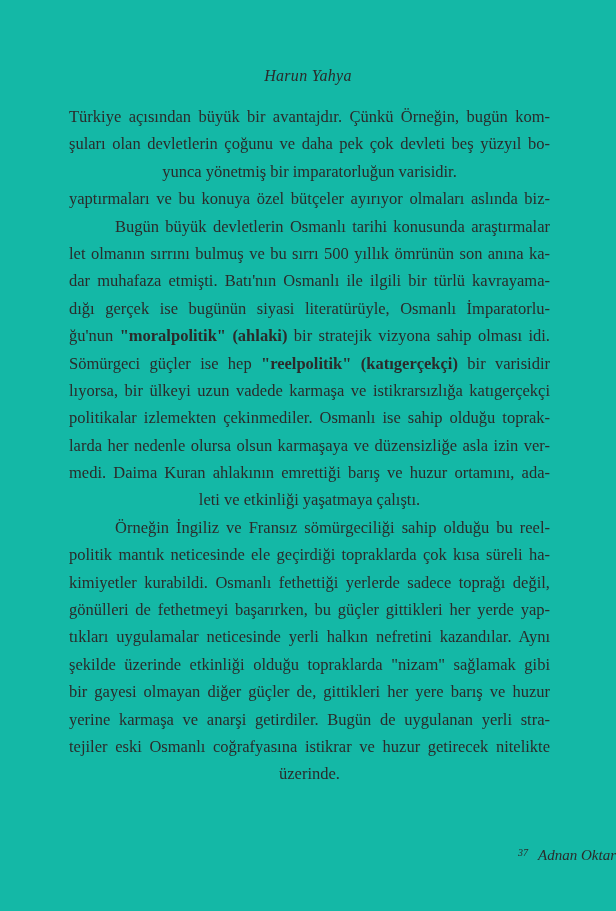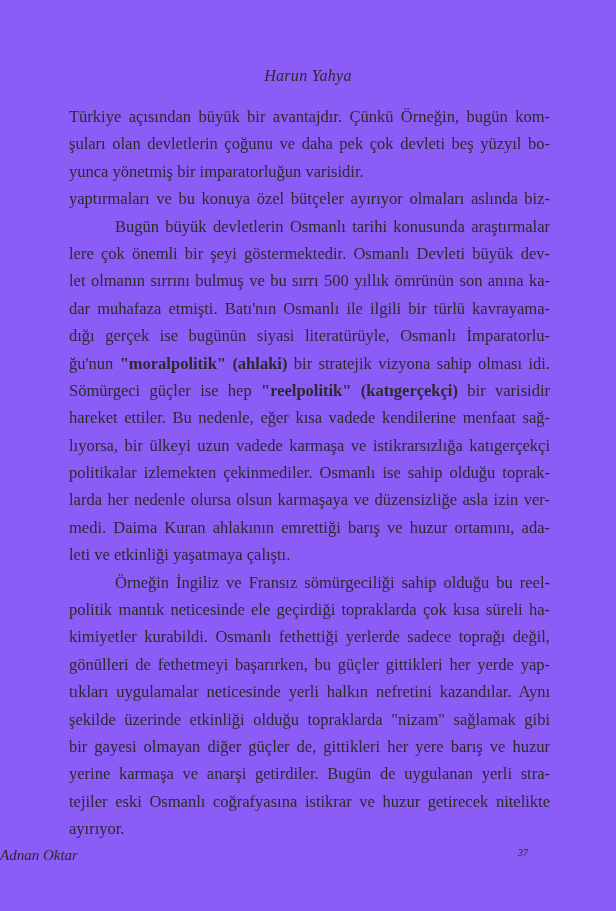--- a/index.html
+++ b/index.html
@@ -1,20 +1,20 @@
 <!DOCTYPE html>
 <html><head>
 <meta charset="utf-8">
 <style>
   html, body { margin: 0; padding: 0; background: #ffffff; }
   .page {
     position: relative;
     width: 616px;
     height: 911px;
-    background: #8b5cf6;
+    background: #14b8a6;
     font-family: "Liberation Serif", "DejaVu Serif", serif;
     color: #2b2b2b;
     overflow: hidden;
   }
   .running-header {
     position: absolute;
     top: 67px;
     left: 0;
     width: 616px;
     text-align: center;
@@ -26,34 +26,35 @@
     position: absolute;
     top: 103px;
     left: 69px;
     width: 481px;
     font-size: 16.5px;
   }
   .line {
     height: 27.4px;
     line-height: 27.4px;
     overflow: hidden;
+    text-align: center;
   }
   .line.just {
     text-align: justify;
     text-align-last: justify;
     text-justify: inter-word;
   }
   .line.ind { text-indent: 46px; }
   .b { font-weight: bold; }
   .footer-author {
     position: absolute;
     top: 847px;
     left: 0;
     width: 616px;
-    text-align: left;
+    text-align: right;
     font-style: italic;
     font-size: 15px;
   }
   .page-number {
     position: absolute;
     top: 847px;
     left: 478px;
     width: 50px;
     text-align: right;
     font-style: italic;
@@ -66,41 +67,39 @@
 <div class="page">
 
   <div class="running-header">Harun Yahya</div>
 
   <div class="text-block">
       <div class="line just"><span>Türkiye açısından büyük bir avantajdır. Çünkü Örneğin, bugün kom-</span></div>
       <div class="line just"><span>şuları olan devletlerin çoğunu ve daha pek çok devleti beş yüzyıl bo-</span></div>
       <div class="line"><span>yunca yönetmiş bir imparatorluğun varisidir.</span></div>
       <div class="line just"><span>yaptırmaları ve bu konuya özel bütçeler ayırıyor olmaları aslında biz-</span></div>
       <div class="line just ind"><span>Bugün büyük devletlerin Osmanlı tarihi konusunda araştırmalar</span></div>
-      <div class="line just"><span>lere çok önemli bir şeyi göstermektedir. Osmanlı Devleti büyük dev-</span></div>
       <div class="line just"><span>let olmanın sırrını bulmuş ve bu sırrı 500 yıllık ömrünün son anına ka-</span></div>
       <div class="line just"><span>dar muhafaza etmişti. Batı'nın Osmanlı ile ilgili bir türlü kavrayama-</span></div>
       <div class="line just"><span>dığı gerçek ise bugünün siyasi literatürüyle, Osmanlı İmparatorlu-</span></div>
       <div class="line just"><span>ğu'nun </span><span class="b">"moralpolitik" (ahlaki)</span><span> bir stratejik vizyona sahip olması idi.</span></div>
       <div class="line just"><span>Sömürgeci güçler ise hep </span><span class="b">"reelpolitik" (katıgerçekçi)</span><span> bir varisidir</span></div>
-      <div class="line just"><span>hareket ettiler. Bu nedenle, eğer kısa vadede kendilerine menfaat sağ-</span></div>
       <div class="line just"><span>lıyorsa, bir ülkeyi uzun vadede karmaşa ve istikrarsızlığa katıgerçekçi</span></div>
       <div class="line just"><span>politikalar izlemekten çekinmediler. Osmanlı ise sahip olduğu toprak-</span></div>
       <div class="line just"><span>larda her nedenle olursa olsun karmaşaya ve düzensizliğe asla izin ver-</span></div>
       <div class="line just"><span>medi. Daima Kuran ahlakının emrettiği barış ve huzur ortamını, ada-</span></div>
       <div class="line"><span>leti ve etkinliği yaşatmaya çalıştı.</span></div>
       <div class="line just ind"><span>Örneğin İngiliz ve Fransız sömürgeciliği sahip olduğu bu reel-</span></div>
       <div class="line just"><span>politik mantık neticesinde ele geçirdiği topraklarda çok kısa süreli ha-</span></div>
       <div class="line just"><span>kimiyetler kurabildi. Osmanlı fethettiği yerlerde sadece toprağı değil,</span></div>
       <div class="line just"><span>gönülleri de fethetmeyi başarırken, bu güçler gittikleri her yerde yap-</span></div>
       <div class="line just"><span>tıkları uygulamalar neticesinde yerli halkın nefretini kazandılar. Aynı</span></div>
       <div class="line just"><span>şekilde üzerinde etkinliği olduğu topraklarda "nizam" sağlamak gibi</span></div>
       <div class="line just"><span>bir gayesi olmayan diğer güçler de, gittikleri her yere barış ve huzur</span></div>
       <div class="line just"><span>yerine karmaşa ve anarşi getirdiler. Bugün de uygulanan yerli stra-</span></div>
       <div class="line just"><span>tejiler eski Osmanlı coğrafyasına istikrar ve huzur getirecek nitelikte</span></div>
-      <div class="line"><span>ayırıyor.</span></div>
+      <div class="line"><span>üzerinde.</span></div>
     </div>
 
   <div class="footer-author">Adnan Oktar</div>
 
   <div class="page-number">37</div>
 
 </div>
 
 </body></html>

